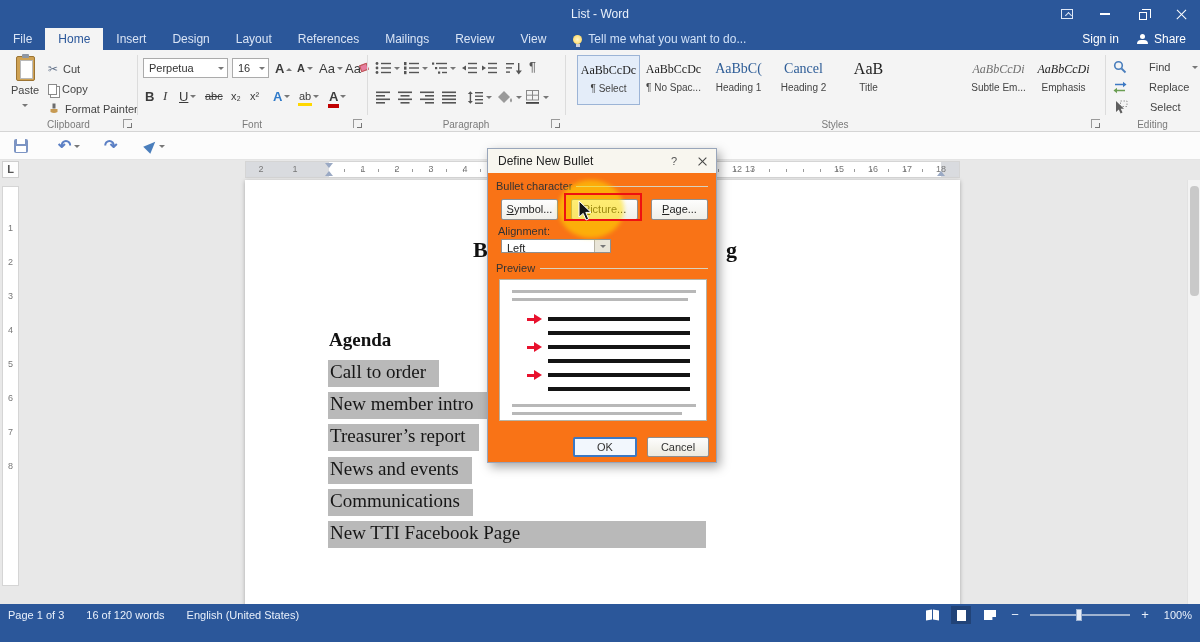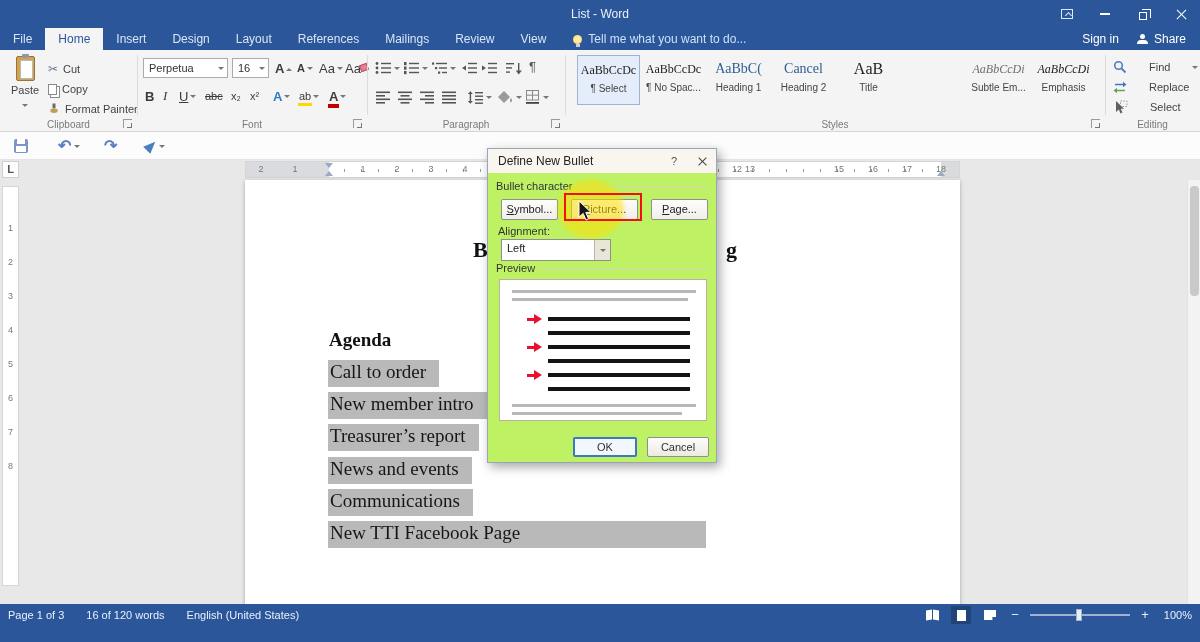--- a/index.html
+++ b/index.html
@@ -113,32 +113,32 @@
   #page{position:absolute;left:245px;top:180px;width:715px;height:432px;background:#fff;box-shadow:0 1px 4px rgba(0,0,0,.28)}
   .frag{position:absolute;top:57px;font-family:"Liberation Serif",serif;font-weight:bold;font-size:22px;color:#111}
   #agenda{position:absolute;left:84px;top:149px;font-family:"Liberation Serif",serif;font-weight:bold;font-size:19px;color:#111}
   .doc-line{position:absolute;left:83px;height:27px;font-family:"Liberation Serif",serif;font-size:19px;color:#161616;background:#b9b9b9;padding:1px 13px 0 2px;white-space:nowrap}
   .doc-line.l1{width:160px;overflow:hidden;padding-right:0}
   .doc-line.l5{width:378px}
   #vscroll{position:absolute;right:0;top:180px;bottom:22px;width:13px;background:#f3f3f3;border-left:1px solid #e2e2e2}
   #vscroll .thumb{position:absolute;left:2px;top:6px;width:9px;height:110px;background:#c9c9c9;border-radius:4px}
 
   
-  #dlg{position:absolute;left:487px;top:148px;width:230px;height:315px;background:#bef264;border:1px solid #98a5ba;box-shadow:3px 4px 10px rgba(0,0,0,.35);z-index:50;font-size:11px;color:#333}
+  #dlg{position:absolute;left:487px;top:148px;width:230px;height:315px;background:#f97316;border:1px solid #98a5ba;box-shadow:3px 4px 10px rgba(0,0,0,.35);z-index:50;font-size:11px;color:#333}
   .dtitle{position:absolute;top:0;left:0;right:0;height:24px;background:#f8f6ef}
   .dtitle .tx{position:absolute;left:10px;top:0;line-height:24px;font-size:12px;color:#222}
   .dhd{position:absolute;top:0;width:28px;height:24px;display:flex;align-items:center;justify-content:center;color:#555}
   .dx{position:relative;width:9px;height:9px}
   .dx::before,.dx::after{content:"";position:absolute;left:-1px;top:4px;width:11px;height:1.2px;background:#444}
   .dx::before{transform:rotate(45deg)}.dx::after{transform:rotate(-45deg)}
   .dsec{position:absolute;left:8px;font-size:11px;color:#333}
   .etch{position:absolute;height:1px;background:#d8d2bf}
   .dbtn{position:absolute;height:21px;background:linear-gradient(#fdfdfd,#f0efe9);border:1px solid #8f8f8f;font-size:11px;text-align:center;line-height:19px;color:#222;border-radius:2px}
   .dbtn::first-letter{text-decoration:underline}
-  .dropdown{position:absolute;left:13px;top:90px;width:110px;height:22px;background:#fff;border:1px solid #8f8f8f}
+  .dropdown{position:absolute;left:13px;top:90px;width:110px;height:14px;background:#fff;border:1px solid #8f8f8f}
   .dd-val{position:absolute;left:5px;top:2px;font-size:11px;color:#222}
   .dd-btn{position:absolute;right:0;top:0;bottom:0;width:16px;background:#e9e5d8;border-left:1px solid #b9b4a5;display:flex;align-items:center;justify-content:center}
   .pvbox{position:absolute;left:11px;top:130px;width:208px;height:142px;background:#fff;border:1px solid #b7b3a4}
   .gl{position:absolute;height:3px;background:#b8b8b8}
   .bl{position:absolute;left:48px;width:142px;height:4px;background:#141414}
   .pvb{position:absolute;left:26px;width:16px;height:10px}
   .pvb::before{content:"";position:absolute;left:1px;top:3.5px;width:7px;height:3px;background:#e8112d}
   .pvb::after{content:"";position:absolute;left:8px;top:0;width:0;height:0;border-left:8px solid #e8112d;border-top:5px solid transparent;border-bottom:5px solid transparent}
   .okbtn{position:absolute;left:85px;top:288px;width:64px;height:20px;border:2px solid #3c78c3;background:#f2f7fd;text-align:center;line-height:16px;font-size:11px;border-radius:2px}
   .cancelbtn{position:absolute;left:159px;top:288px;width:62px;height:20px;border:1px solid #8f8f8f;background:linear-gradient(#fdfdfd,#eceadf);text-align:center;line-height:18px;font-size:11px;border-radius:2px}

